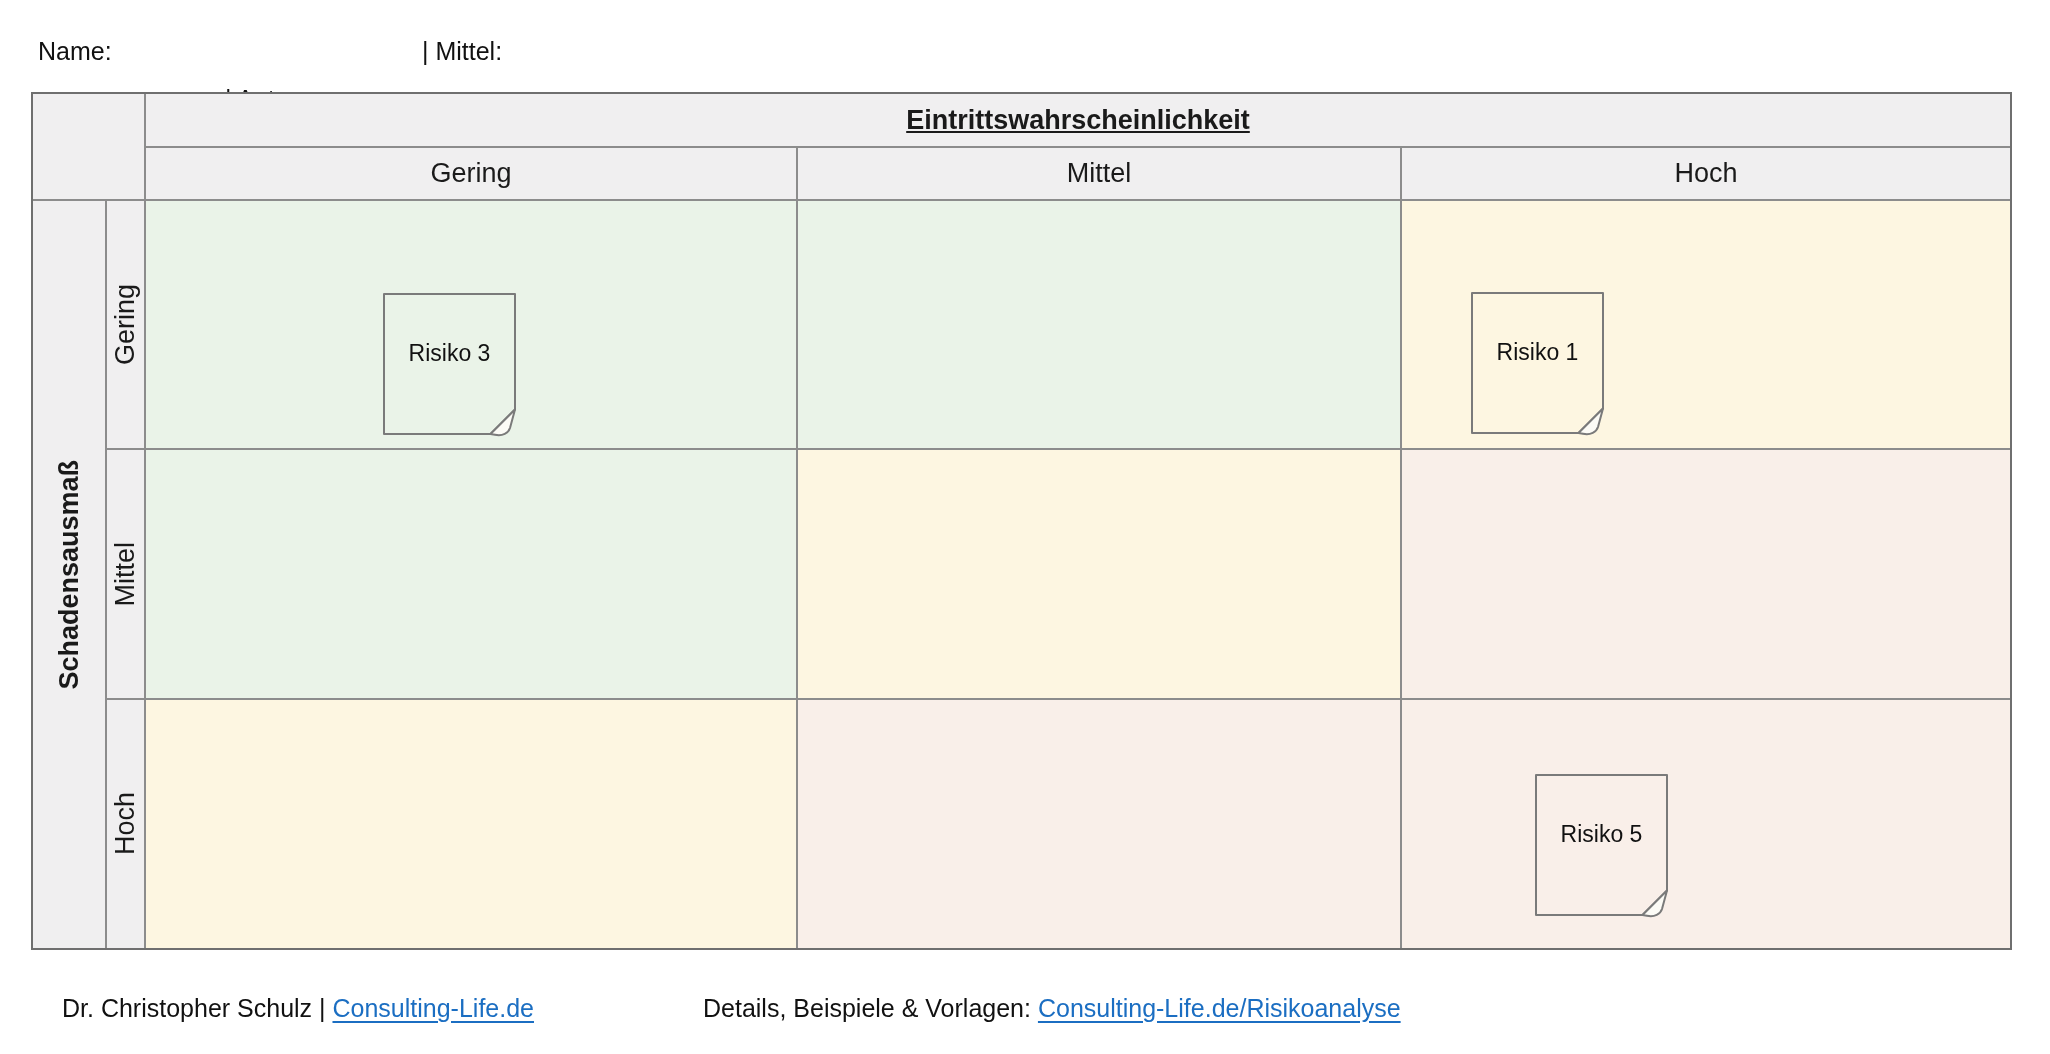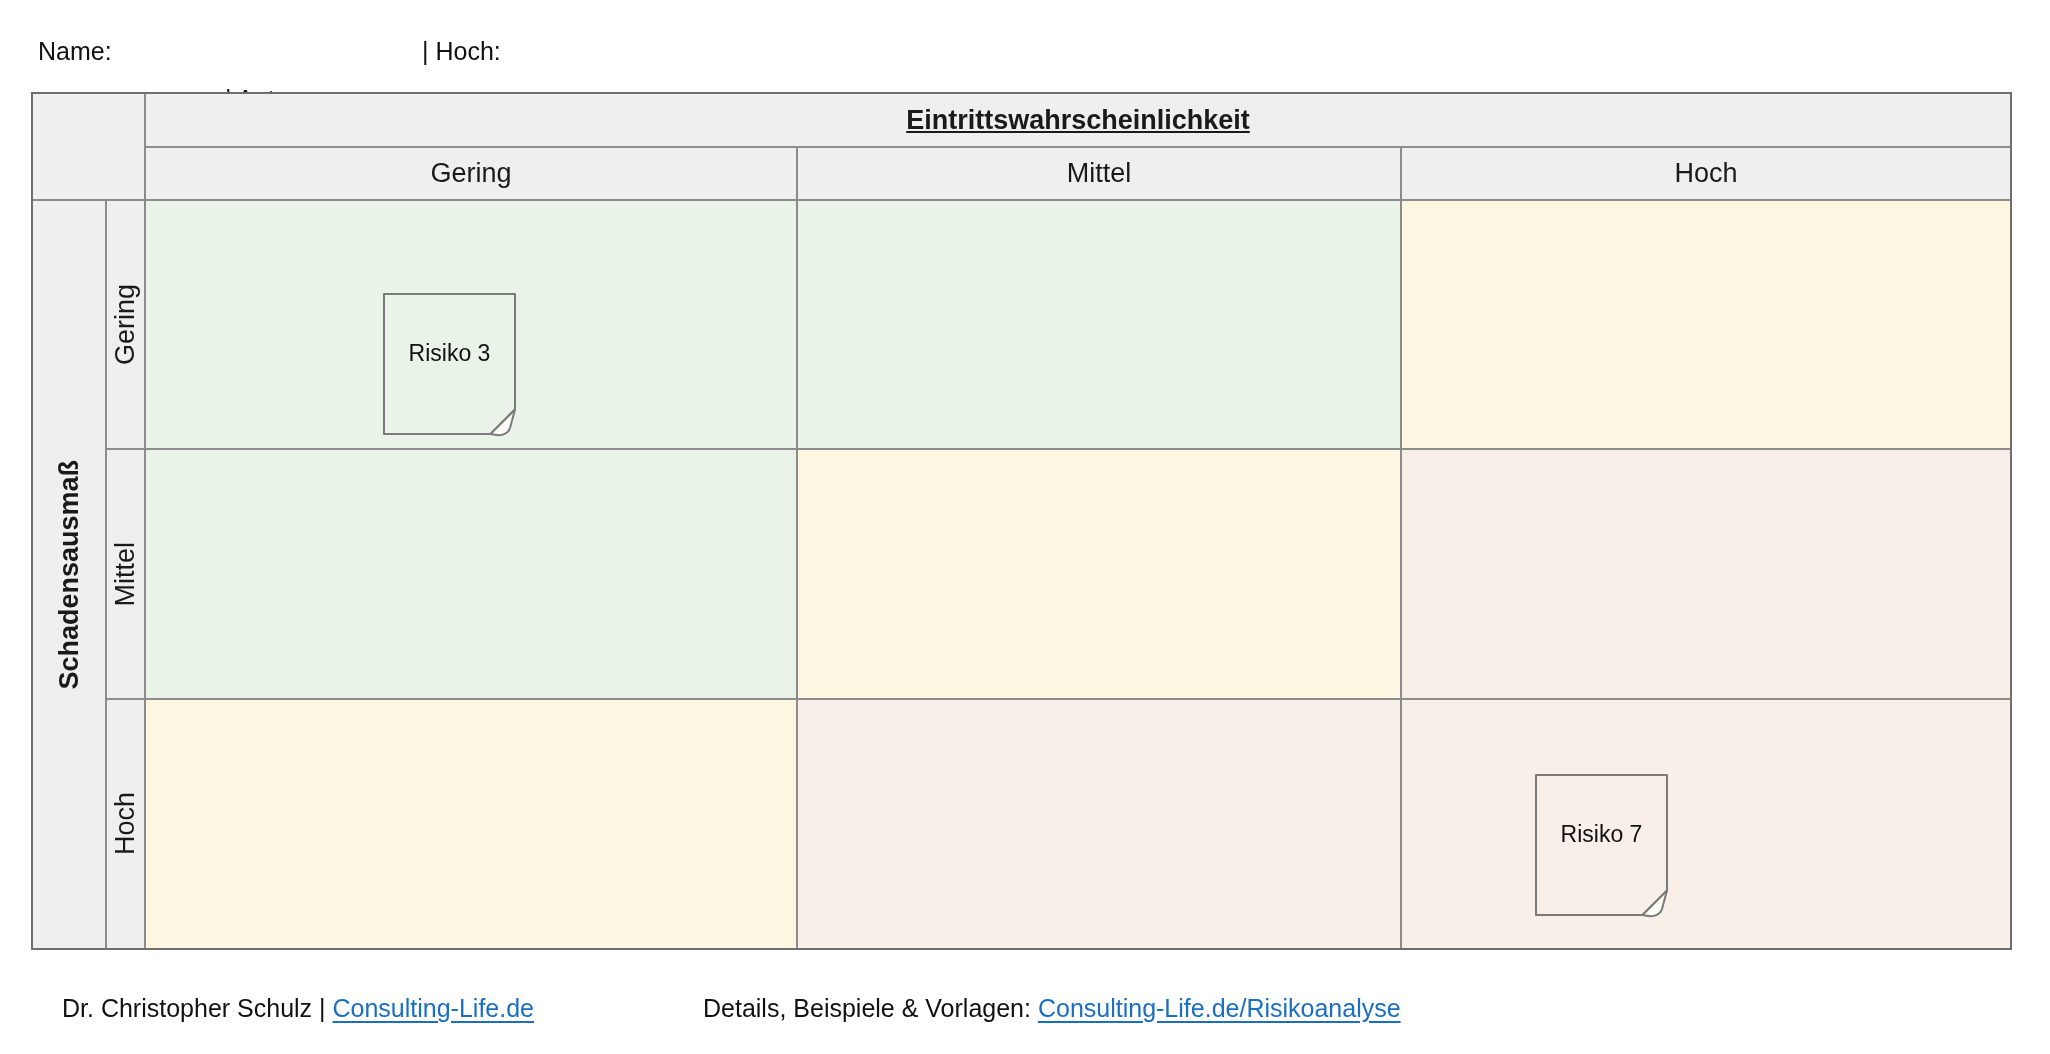--- a/index.html
+++ b/index.html
@@ -157,21 +157,21 @@
     cursor: pointer;
   }
 </style>
 </head>
 <body>
 
 <div class="page">
 
   <span class="top-field tf-name">Name:</span>
   <span class="top-field tf-autor">| Autor:</span>
-  <span class="top-field tf-stand">| Hoch:</span>
+  <span class="top-field tf-stand">| Mittel:</span>
 
   <div class="matrix">
     <div class="mcell corner"></div>
 
     <div class="mcell prob-title">Eintrittswahrscheinlichkeit</div>
 
     <div class="mcell col-head ch-1">Gering</div>
     <div class="mcell col-head ch-2">Mittel</div>
     <div class="mcell col-head ch-3">Hoch</div>
 
@@ -193,31 +193,38 @@
     <div class="mcell cell c-r1c2" data-level="low"></div>
     <div class="mcell cell c-r1c3" data-level="medium"></div>
     <div class="mcell cell c-r2c1" data-level="low"></div>
     <div class="mcell cell c-r2c2" data-level="medium"></div>
     <div class="mcell cell c-r2c3" data-level="high"></div>
     <div class="mcell cell c-r3c1" data-level="medium"></div>
     <div class="mcell cell c-r3c2" data-level="high"></div>
     <div class="mcell cell c-r3c3" data-level="high"></div>
   </div>
 
+  <div class="note" style="left: 1471px; top: 292px;">
+    <svg width="133" height="142" viewBox="0 0 133 142">
+      <path d="M1,1 H132 V116.5 L107.5,141 H1 Z" fill="none" stroke="#7a7a7a" stroke-width="2" stroke-linejoin="round"></path>
+      <path d="M107.5,141 L132,116.5 L127,135 C125.5,140 119.5,143.5 112,141.8 Z" fill="#fcfbf6" stroke="#7a7a7a" stroke-width="2" stroke-linejoin="round"></path>
+    </svg>
+    <span class="note-label">Risiko 1</span>
+  </div>
   <div class="note" style="left: 383px; top: 293px; border-radius: 25px;">
     <svg width="133" height="142" viewBox="0 0 133 142">
       <path d="M1,1 H132 V116.5 L107.5,141 H1 Z" fill="none" stroke="#7a7a7a" stroke-width="2" stroke-linejoin="round"></path>
       <path d="M107.5,141 L132,116.5 L127,135 C125.5,140 119.5,143.5 112,141.8 Z" fill="#fcfbf6" stroke="#7a7a7a" stroke-width="2" stroke-linejoin="round"></path>
     </svg>
     <span class="note-label">Risiko 3</span>
   </div>
   <div class="note" style="left: 1535px; top: 774px;">
     <svg width="133" height="142" viewBox="0 0 133 142">
       <path d="M1,1 H132 V116.5 L107.5,141 H1 Z" fill="none" stroke="#7a7a7a" stroke-width="2" stroke-linejoin="round"></path>
       <path d="M107.5,141 L132,116.5 L127,135 C125.5,140 119.5,143.5 112,141.8 Z" fill="#fcfbf6" stroke="#7a7a7a" stroke-width="2" stroke-linejoin="round"></path>
     </svg>
-    <span class="note-label">Risiko 7</span>
+    <span class="note-label">Risiko 5</span>
   </div>
 
   <div class="footer-block fb-author"><span>Dr. Christopher Schulz | </span><a class="footer-link">Consulting-Life.de</a></div>
   <div class="footer-block fb-details"><span>Details, Beispiele &amp; Vorlagen: </span><a class="footer-link">Consulting-Life.de/Risikoanalyse</a></div>
 
 </div>
 
 </body></html>

